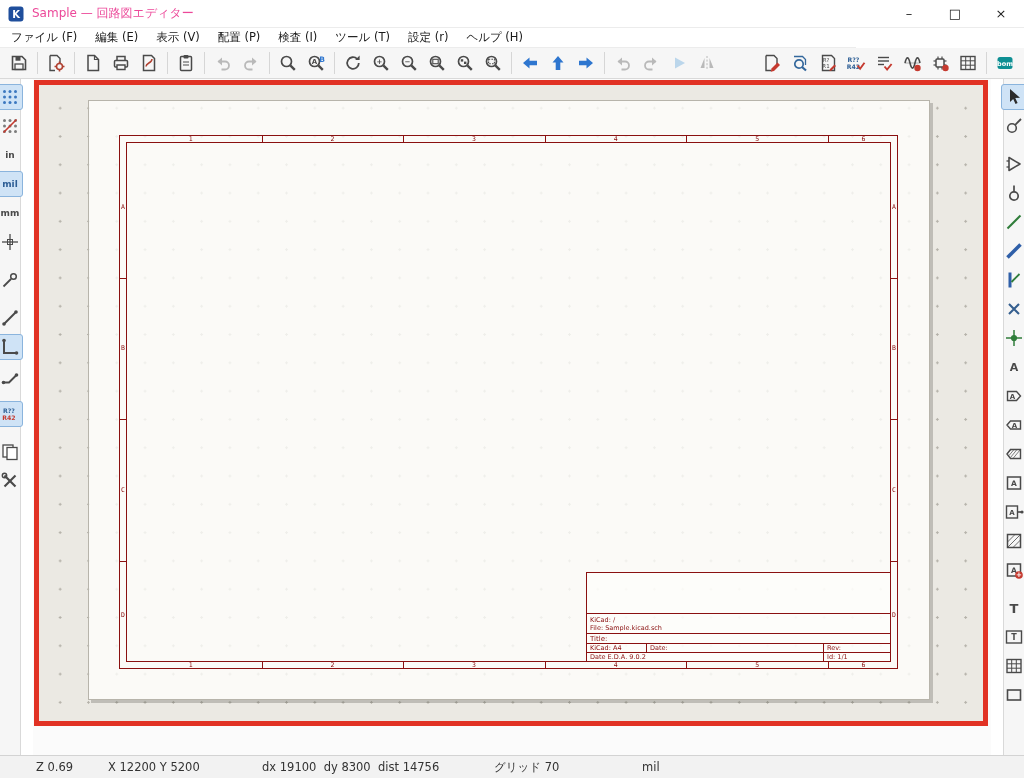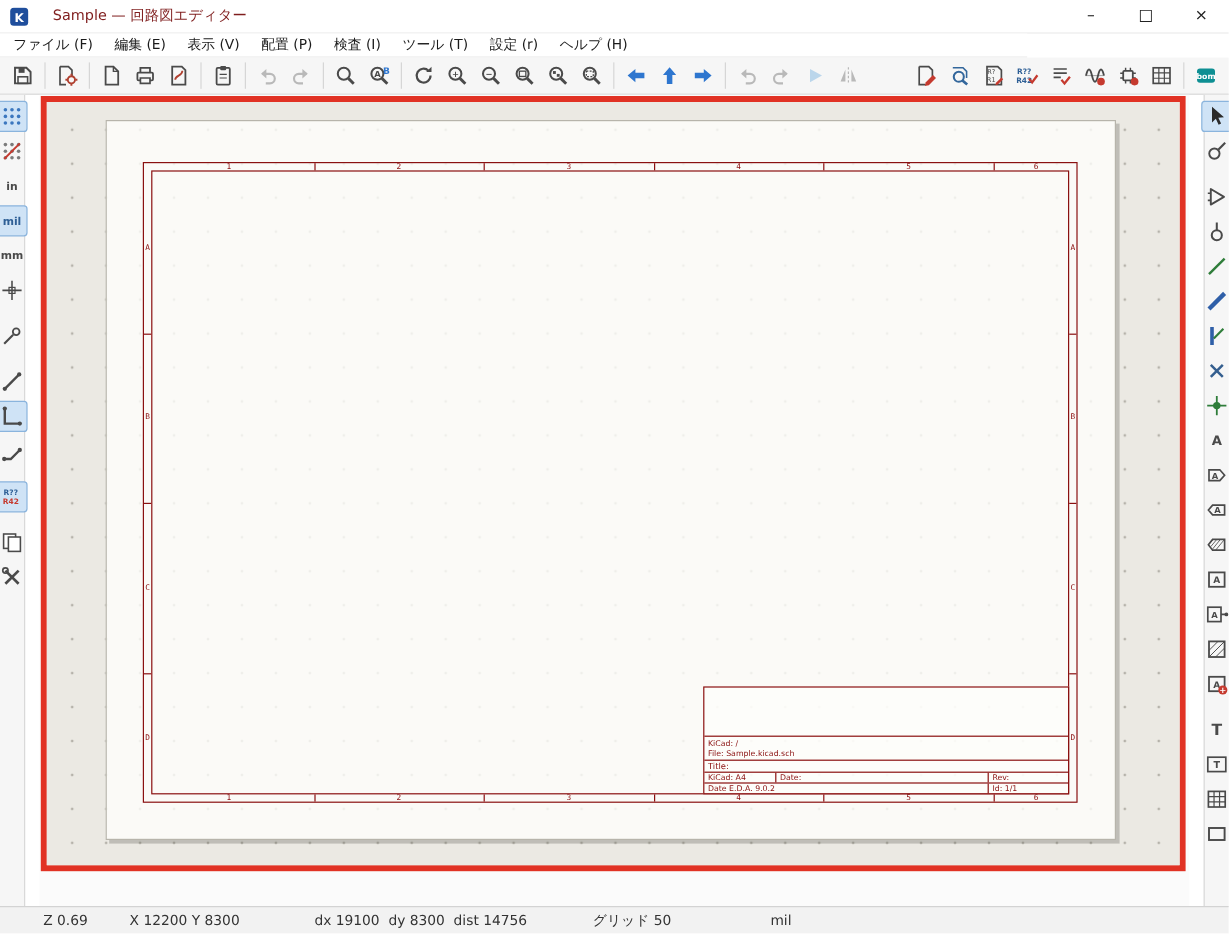--- a/index.html
+++ b/index.html
@@ -1,21 +1,21 @@
 <!DOCTYPE html>
 <html><head>
 <meta charset="utf-8">
 <style>
   *{margin:0;padding:0;box-sizing:border-box;font-family:"DejaVu Sans","Liberation Sans",sans-serif}
   html,body{width:1024px;height:778px;overflow:hidden;background:#fff;position:relative;color:#222}
 
   
   .titlebar{position:absolute;left:0;top:0;width:1024px;height:28px;background:#fff;border-bottom:1px solid #ececec;display:flex;align-items:center}
   .appicon{margin-left:8px;width:16px;height:16px;flex:0 0 auto}
-  .wtitle{margin-left:20px;font-size:12px;color:#7f1d1d}
+  .wtitle{margin-left:8px;font-size:12px;color:#ec4899}
   .wbtns{margin-left:auto;display:flex;height:100%}
   .wbtn{width:46px;height:100%;display:flex;align-items:center;justify-content:center;font-size:13px;color:#222}
 
   
   .menubar{position:absolute;left:0;top:28px;width:856px;height:20px;background:#fff;border-bottom:1px solid #ececec;display:flex;align-items:center;padding-left:2px}
   .menu-item{padding:1px 9px;font-size:11.5px;color:#1a1a1a;height:18px;display:flex;align-items:center;border-radius:2px}
 
   
   .toolbar-top{position:absolute;left:0;top:48px;width:1024px;height:31px;background:#f6f6f6;border-bottom:1px solid #d9d9d9;display:flex;align-items:center;gap:2px;padding:0 6px}
   .sep{width:1px;height:22px;background:#d6d6d6;margin:0 3px;flex:0 0 auto}
@@ -633,17 +633,17 @@
             <span class="zt" style="left: 0px; top: 424.8px; width: 6px; height: 1px;"></span>
             <span class="zt" style="left: 771px; top: 424.8px; width: 6px; height: 1px;"></span>
           </div>
       </div>
     </div>
   </div>
 </div>
 
 <div class="statusbar">
   <span class="sb" style="left:36px">Z 0.69</span>
-  <span class="sb" style="left:108px">X 12200 Y 8300</span>
+  <span class="sb" style="left:108px">X 12200 Y 5200</span>
   <span class="sb" style="left:262px">dx 19100  dy 8300  dist 14756</span>
-  <span class="sb" style="left:494px">グリッド 50</span>
+  <span class="sb" style="left:494px">グリッド 70</span>
   <span class="sb" style="left:642px">mil</span>
 </div>
 
 </body></html>

